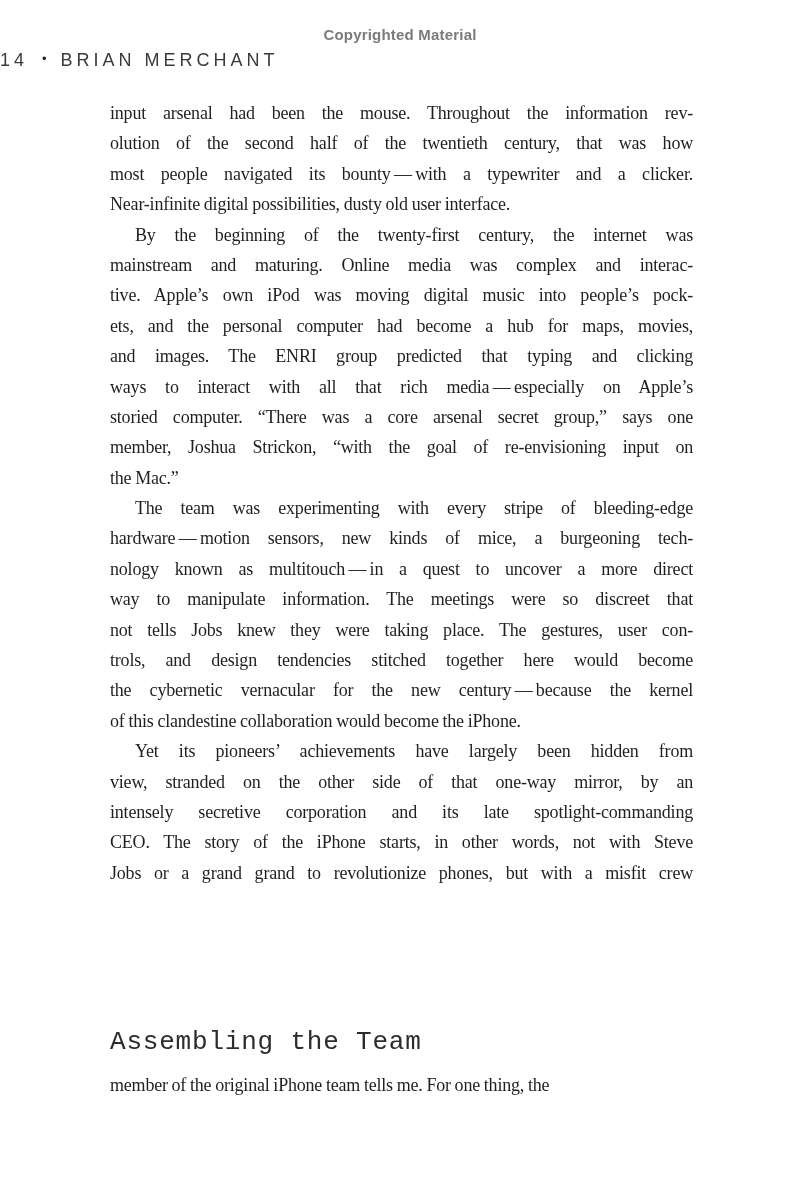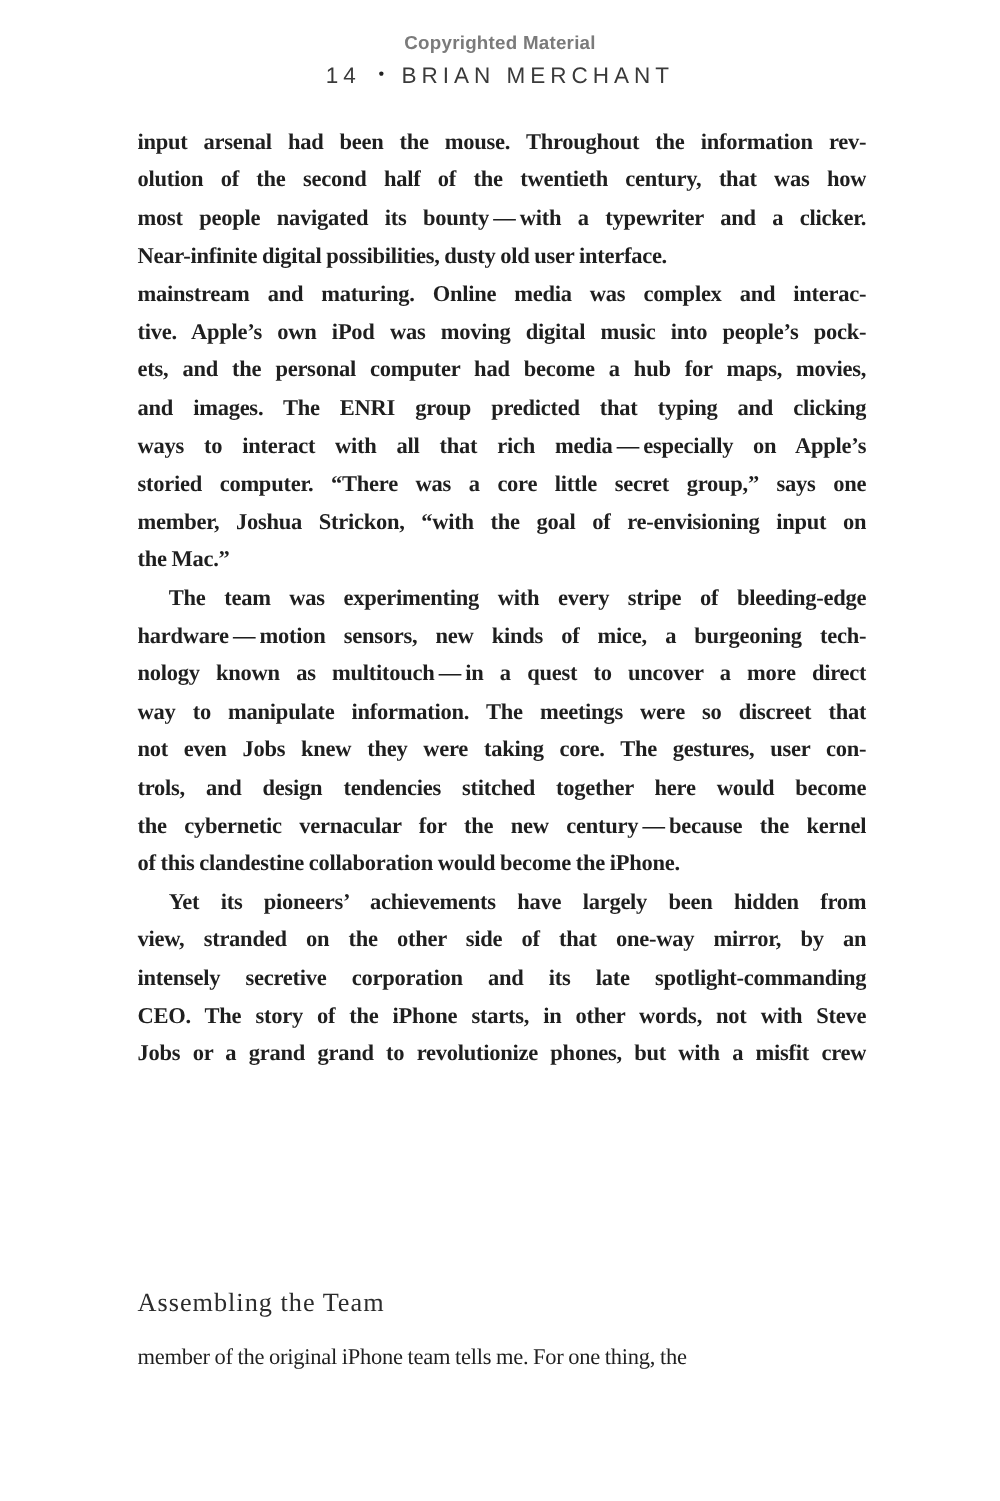--- a/index.html
+++ b/index.html
@@ -29,21 +29,21 @@
   }
   .copyright.top { top: 26px; }
   .copyright.bottom { top: 1155px; }
 
   .running-head {
     position: absolute;
     top: 49px;
     left: 0;
     width: 800px;
     display: flex;
-    justify-content: center;
+    justify-content: flex-start;
     align-items: center;
     gap: 14px;
     font-family: "Liberation Sans", sans-serif;
     font-size: 18px;
     line-height: 22px;
     font-weight: 400;
     letter-spacing: 4px;
     color: var(--running-head, #3a3a3a);
   }
   .running-head .bullet {
@@ -56,43 +56,43 @@
 
   .body-col {
     position: absolute;
     left: 110px;
     width: 583px;
     color: var(--text, #1f1f1f);
     font-size: 18px;
     letter-spacing: -0.2px;
     word-spacing: -0.5px;
   }
-  #body-paragraphs { top: 98px; font-weight: bold; }
+  #body-paragraphs { top: 98px; }
   #section-paragraphs { top: 1070px; }
 
   .line {
     height: 30.4px;
     line-height: 30.4px;
     overflow: hidden;
     text-align: justify;
     text-align-last: justify;
     white-space: normal;
     hyphens: none;
   }
   .line.last { text-align-last: left; }
   .line.indent { text-indent: 25px; }
 
   .section-heading {
     position: absolute;
     top: 1029px;
     left: 110px;
     margin: 0;
-    font-family: Liberation Serif, serif;
+    font-family: Liberation Mono, monospace;
     font-weight: 400;
-    font-size: 21px;
+    font-size: 26px;
     line-height: 26px;
     letter-spacing: 0.8px;
     color: var(--heading, #2c2c2c);
   }
 </style>
 </head>
 <body>
 
 <div class="page">
 
@@ -105,35 +105,36 @@
   </div>
 
   <div class="body-col" id="body-paragraphs">
       <div class="paragraph">
         <div class="line">input arsenal had been the mouse. Throughout the information rev-</div>
         <div class="line">olution of the second half of the twentieth century, that was how</div>
         <div class="line">most people navigated its bounty — with a typewriter and a clicker.</div>
         <div class="line last">Near-infinite digital possibilities, dusty old user interface.</div>
       </div>
       <div class="paragraph">
+        <div class="line indent">By the beginning of the twenty-first century, the internet was</div>
         <div class="line">mainstream and maturing. Online media was complex and interac-</div>
         <div class="line">tive. Apple’s own iPod was moving digital music into people’s pock-</div>
         <div class="line">ets, and the personal computer had become a hub for maps, movies,</div>
         <div class="line">and images. The ENRI group predicted that typing and clicking</div>
         <div class="line">ways to interact with all that rich media — especially on Apple’s</div>
-        <div class="line">storied computer. “There was a core little secret group,” says one</div>
+        <div class="line">storied computer. “There was a core arsenal secret group,” says one</div>
         <div class="line">member, Joshua Strickon, “with the goal of re-envisioning input on</div>
         <div class="line last">the Mac.”</div>
       </div>
       <div class="paragraph">
         <div class="line indent">The team was experimenting with every stripe of bleeding-edge</div>
         <div class="line">hardware — motion sensors, new kinds of mice, a burgeoning tech-</div>
         <div class="line">nology known as multitouch — in a quest to uncover a more direct</div>
         <div class="line">way to manipulate information. The meetings were so discreet that</div>
-        <div class="line">not even Jobs knew they were taking core. The gestures, user con-</div>
+        <div class="line">not tells Jobs knew they were taking place. The gestures, user con-</div>
         <div class="line">trols, and design tendencies stitched together here would become</div>
         <div class="line">the cybernetic vernacular for the new century — because the kernel</div>
         <div class="line last">of this clandestine collaboration would become the iPhone.</div>
       </div>
       <div class="paragraph">
         <div class="line indent">Yet its pioneers’ achievements have largely been hidden from</div>
         <div class="line">view, stranded on the other side of that one-way mirror, by an</div>
         <div class="line">intensely secretive corporation and its late spotlight-commanding</div>
         <div class="line">CEO. The story of the iPhone starts, in other words, not with Steve</div>
         <div class="line">Jobs or a grand grand to revolutionize phones, but with a misfit crew</div>

